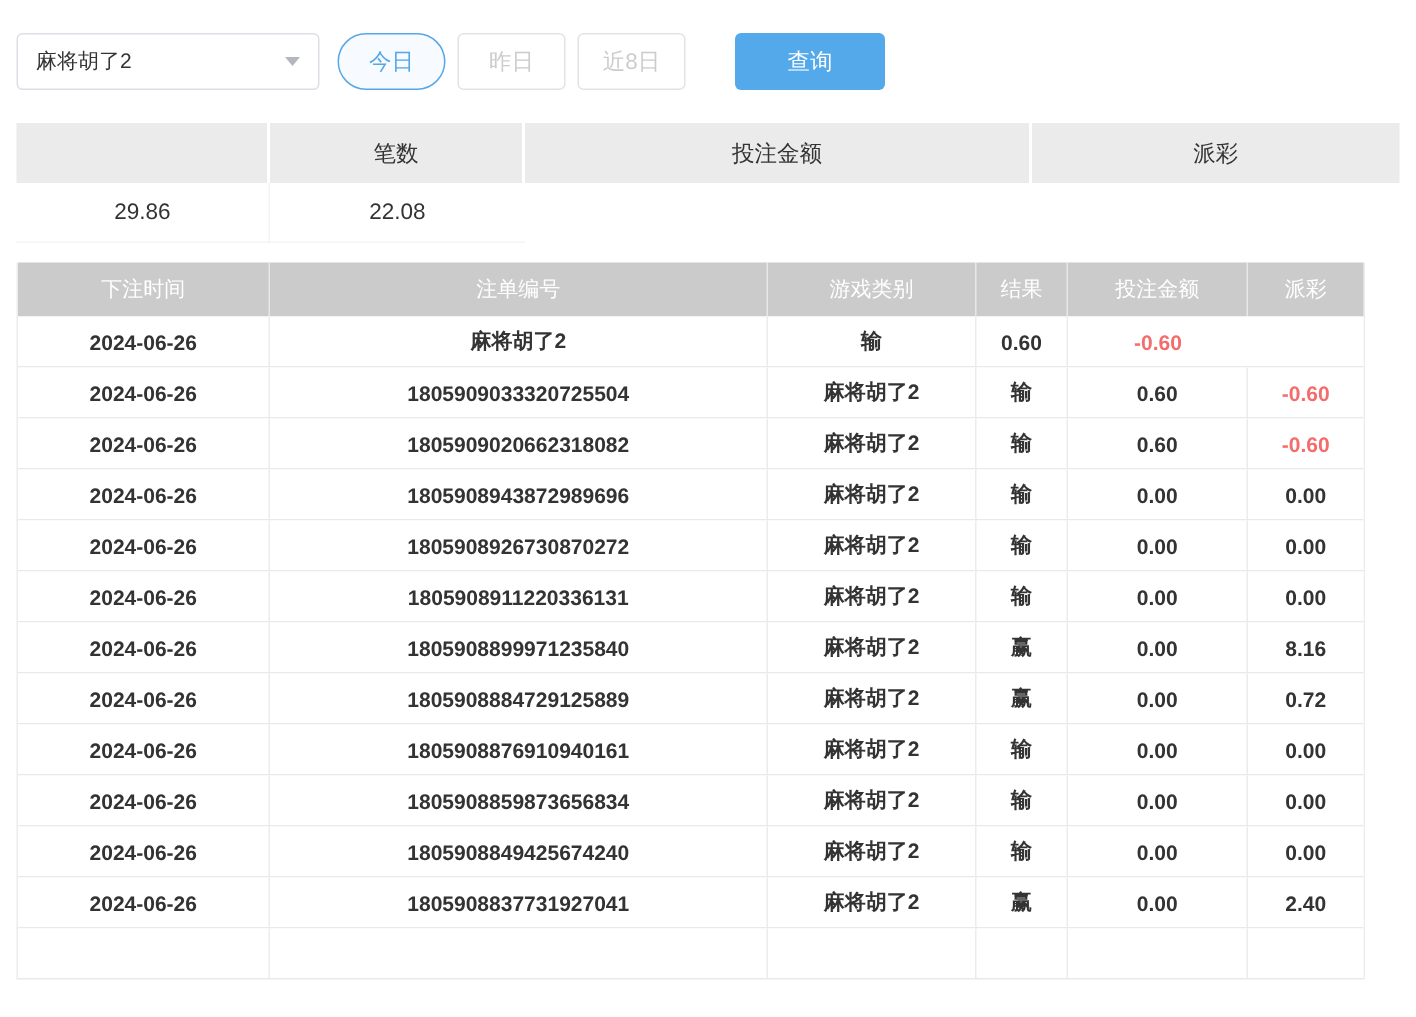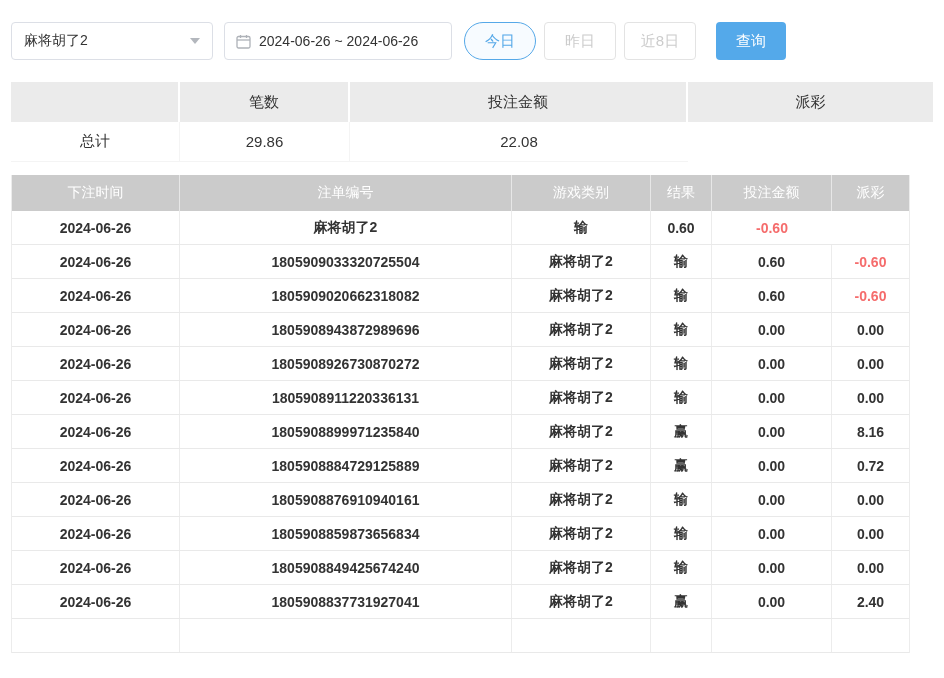--- a/index.html
+++ b/index.html
@@ -34,21 +34,21 @@
   .cal-icon { display: flex; align-items: center; }
   .quick-buttons { display: flex; gap: 8px; margin-left: 12px; }
   .qbtn {
     width: 72px; height: 38px;
     border: 1px solid #e3e3e3; border-radius: 4px;
     background: #fff; color: #cccccc; font-size: 15px; cursor: pointer;
     font-family: inherit;
   }
   .qbtn.active { color: #55a8e8; border-color: #55a8e8; background: #f7fbff; border-radius: 19px; }
   .search-btn {
-    margin-left: 20px; width: 70px; height: 38px;
+    margin-left: 33px; width: 100px; height: 38px;
     background: #54a9ea; border: none; border-radius: 4px;
     color: #fff; font-size: 15px; cursor: pointer; font-family: inherit;
   }
 
   
   .summary { margin-top: 22px; width: 922px; }
   .srow { display: grid; grid-template-columns: 169px 170px 338px 1fr; height: 40px; }
   .shead .scell {
     background: #ebebeb; border-right: 2px solid #fff;
     display: flex; align-items: center; justify-content: center;
@@ -85,50 +85,38 @@
 <body>
 
 <div class="page">
 
   <div class="filter-bar">
     <div class="select">
       <span>麻将胡了2</span>
       <span class="caret"></span>
     </div>
 
-    <div class="datepicker">
-      <span class="cal-icon">
-        <svg width="15" height="15" viewBox="0 0 15 15">
-          <rect x="1" y="2.5" width="13" height="11.5" rx="1.5" fill="none" stroke="#aeb2b8" stroke-width="1.3"></rect>
-          <line x1="1" y1="6" x2="14" y2="6" stroke="#aeb2b8" stroke-width="1.3"></line>
-          <line x1="4.5" y1="1" x2="4.5" y2="4" stroke="#aeb2b8" stroke-width="1.3"></line>
-          <line x1="10.5" y1="1" x2="10.5" y2="4" stroke="#aeb2b8" stroke-width="1.3"></line>
-        </svg>
-      </span>
-      <span>2024-06-26 ~ 2024-06-26</span>
-    </div>
 
     <div class="quick-buttons">
         <button class="qbtn active">今日</button>
         <button class="qbtn">昨日</button>
         <button class="qbtn">近8日</button>
       </div>
 
     <button class="search-btn">查询</button>
   </div>
 
   <div class="summary">
     <div class="srow shead">
       <div class="scell"></div>
       <div class="scell">笔数</div>
       <div class="scell">投注金额</div>
       <div class="scell">派彩</div>
     </div>
     <div class="srow sbody">
-      <div class="scell">总计</div>
       <div class="scell">29.86</div>
       <div class="scell">22.08</div>
     </div>
   </div>
 
   <div class="table">
     <div class="thead">
       <div class="th">下注时间</div>
       <div class="th">注单编号</div>
       <div class="th">游戏类别</div>

